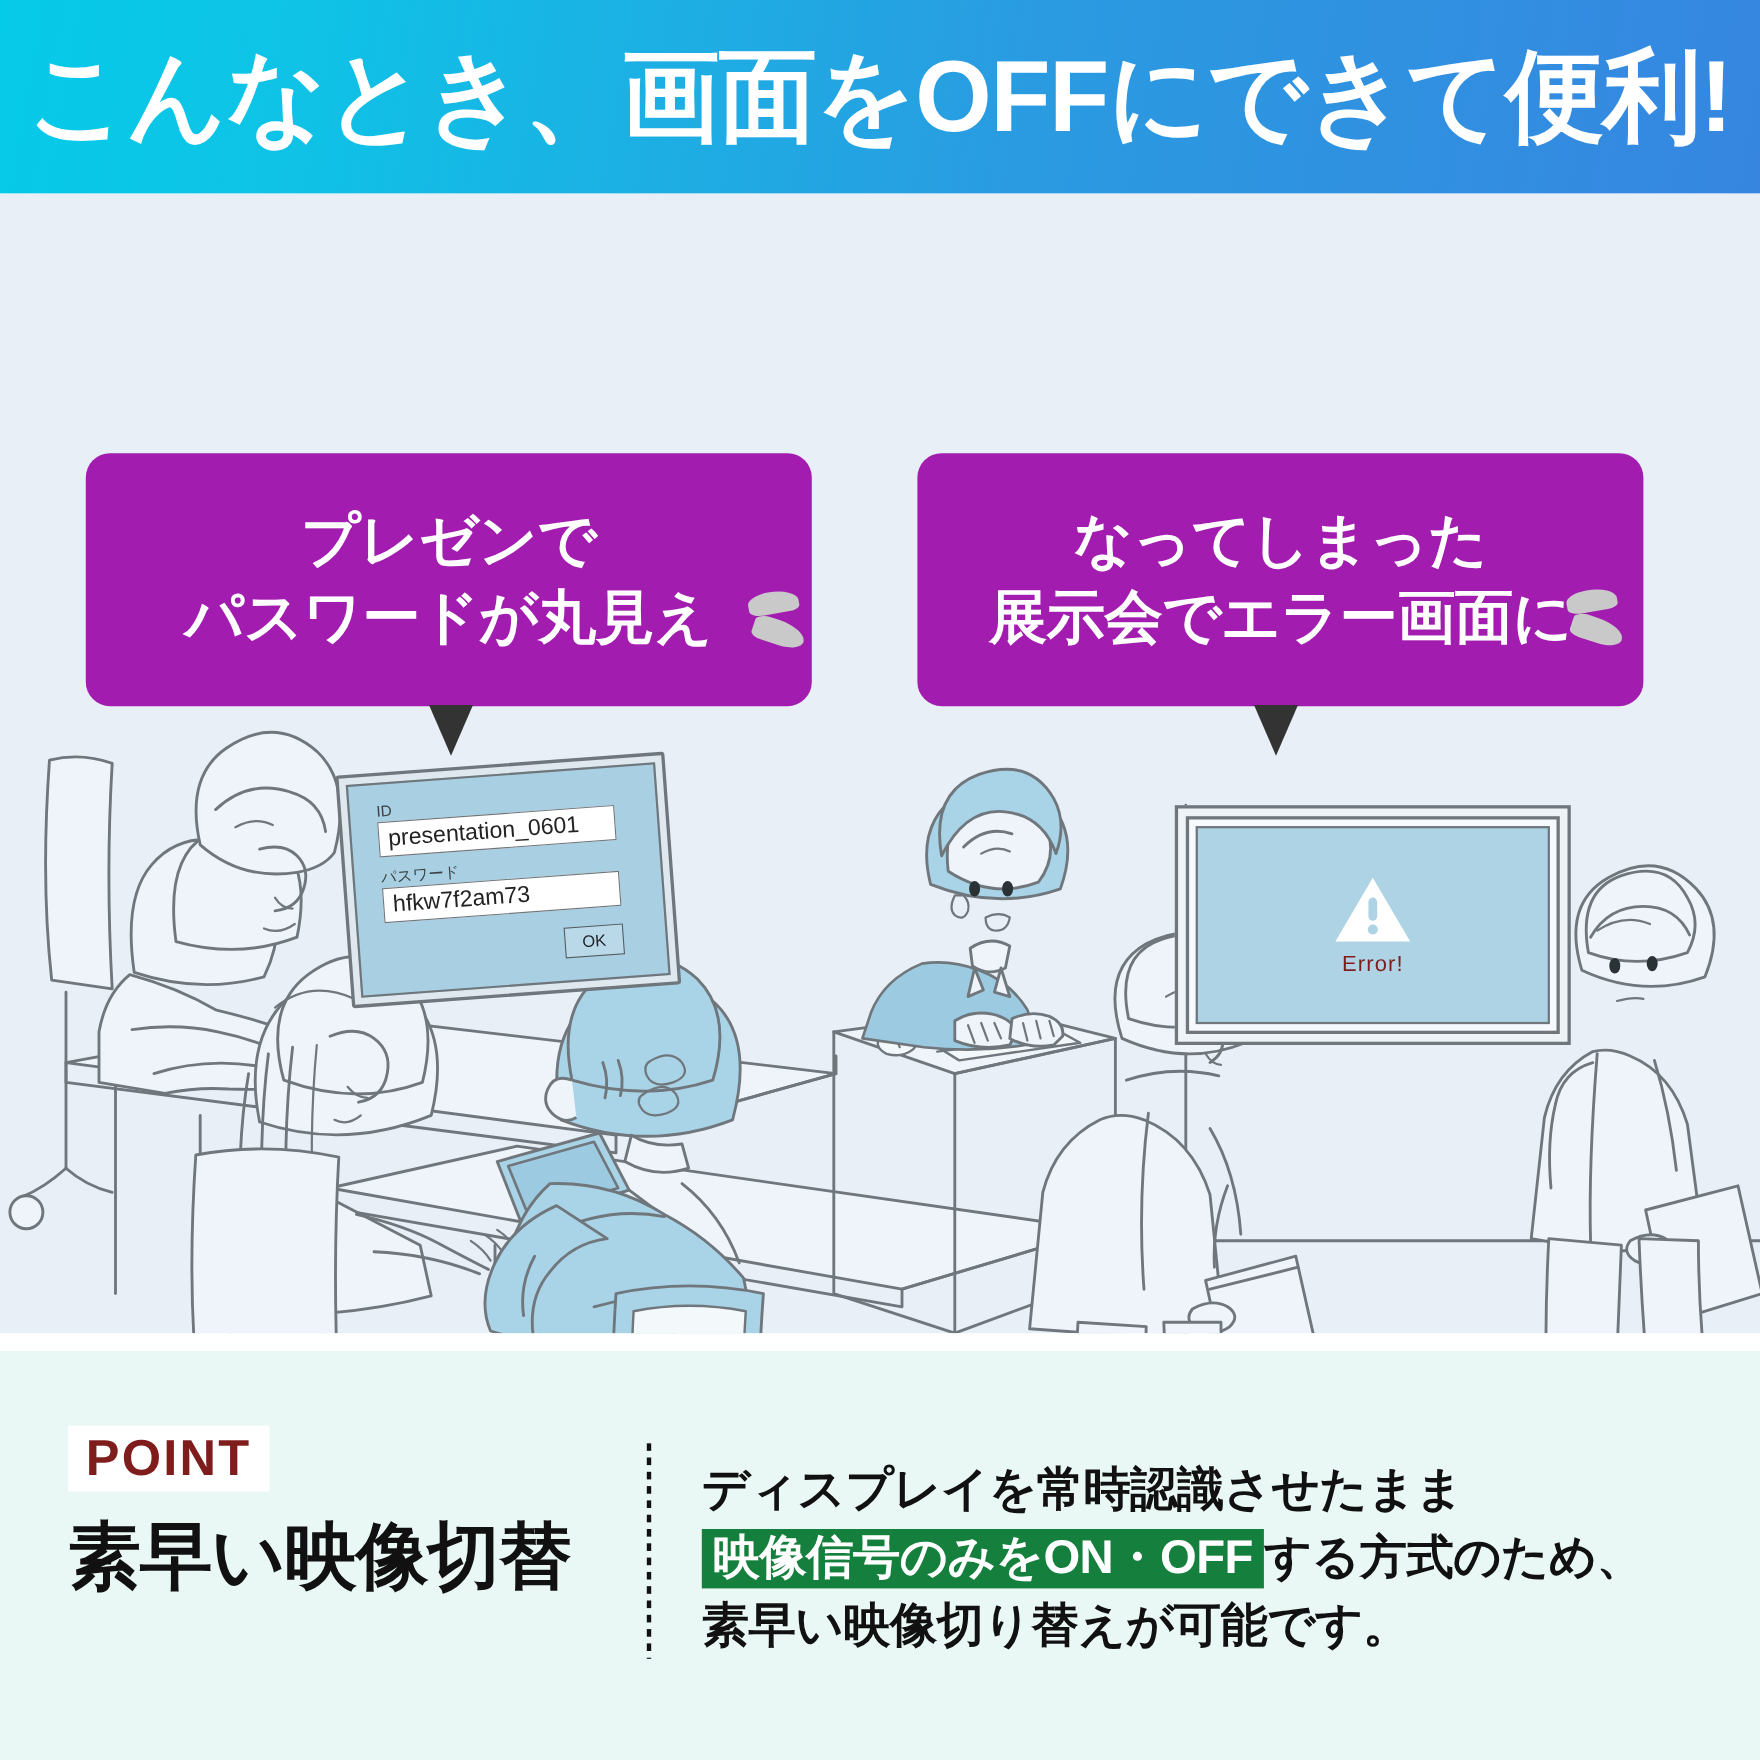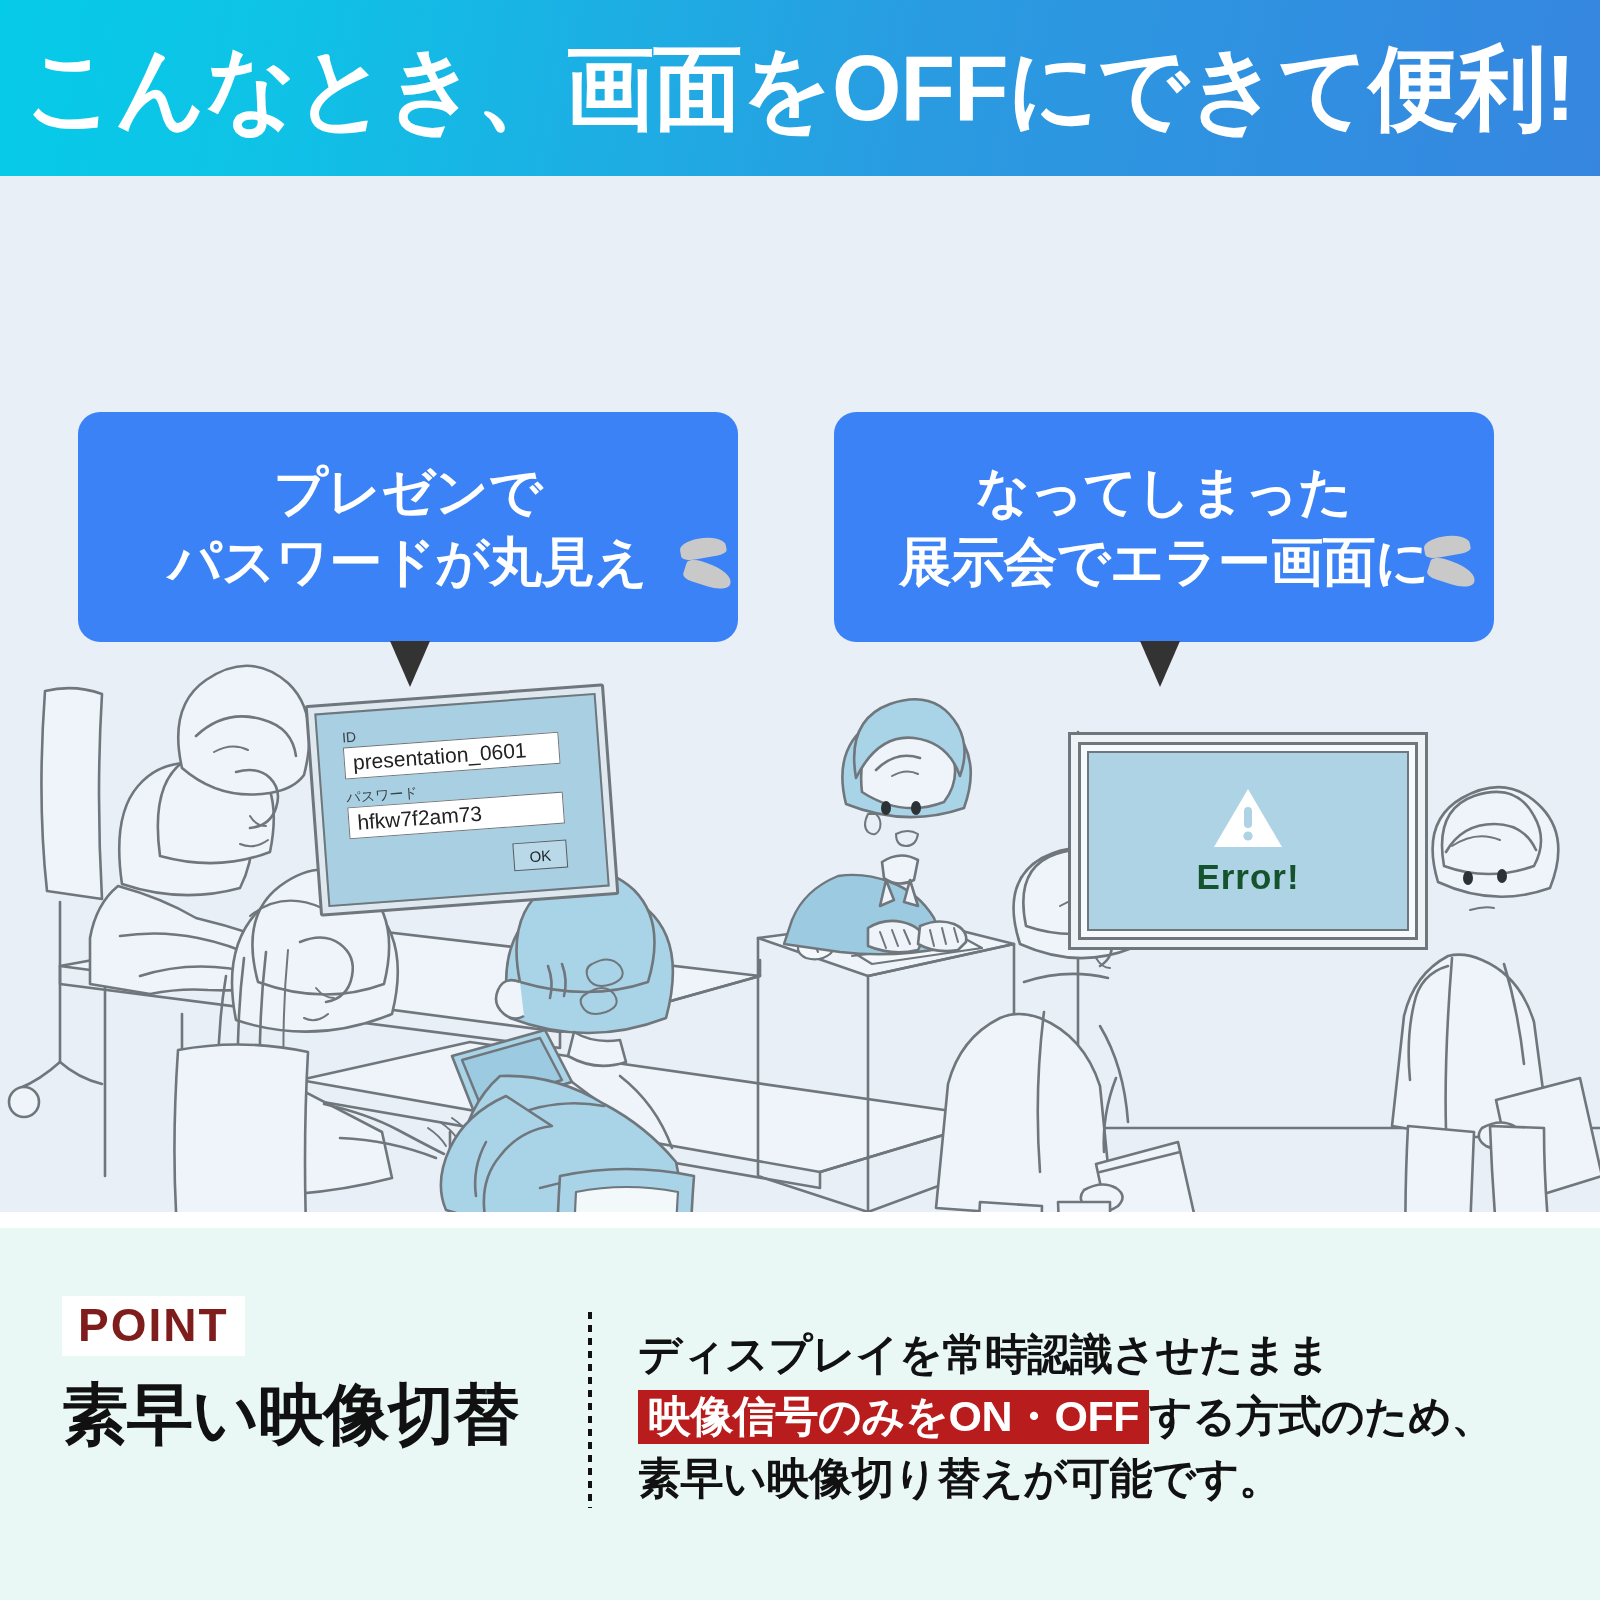--- a/index.html
+++ b/index.html
@@ -31,21 +31,21 @@
   
   .illus {
     position:absolute; left:0; top:176px; width:1600px; height:1036px;
     background:#e9eff6;
     overflow:hidden;
   }
 
   
   .bubble {
     position:absolute;
-    background:#3b82f6;
+    background:#a21caf;
     border-radius:22px;
     display:flex; flex-direction:column; align-items:center; justify-content:center;
   }
   .bubble .line {
     color:#ffffff;
     font-size:53px;
     font-weight:bold;
     line-height:1.33;
     white-space:nowrap;
     letter-spacing:-0.5px;
@@ -103,21 +103,21 @@
   .monitor-right {
     position:absolute; left:1068px; top:556px; width:360px; height:218px;
   }
   .mr-f1 { position:absolute; inset:0; background:#eef3f7; border:3px solid #6f767c; }
   .mr-f2 { position:absolute; inset:10px; background:#f6fafc; border:3px solid #6f767c; }
   .mr-screen {
     position:absolute; inset:19px; background:#aed3e5; border:2px solid #6f767c;
     display:flex; flex-direction:column; align-items:center; justify-content:center; gap:6px;
   }
   .error-text {
-    color:#14532d; font-size:35px; font-weight:bold; letter-spacing:1px;
+    color:#7f1d1d; font-size:20px; font-weight:normal; letter-spacing:1px;
   }
 
   
   .point-panel {
     position:absolute; left:0; top:1228px; width:1600px; height:372px;
     background:#e9f8f4;
   }
   .point-badge {
     position:absolute; left:62px; top:1296px;
     background:#ffffff; padding:2px 16px 4px 16px;
@@ -135,21 +135,21 @@
     background-image:linear-gradient(#111 55%, transparent 55%);
     background-size:4px 13px; background-repeat:repeat-y;
   }
   .body-lines {
     position:absolute; left:638px; top:1292px; width:930px;margin-top:32px;
   }
   .bline {
     font-size:43px; font-weight:bold; color:#111111;
     line-height:1.44; white-space:nowrap; letter-spacing:-0.5px;
   }
-  .hl { background:#b91c1c; color:#ffffff; padding:2px 10px 4px 10px; }
+  .hl { background:#15803d; color:#ffffff; padding:2px 10px 4px 10px; }
 
   
   .scene-svg { position:absolute; left:0; top:0; width:1600px; height:1036px; }
 </style>
 </head>
 <body>
 
 <div id="page">
 
   <div class="header">

